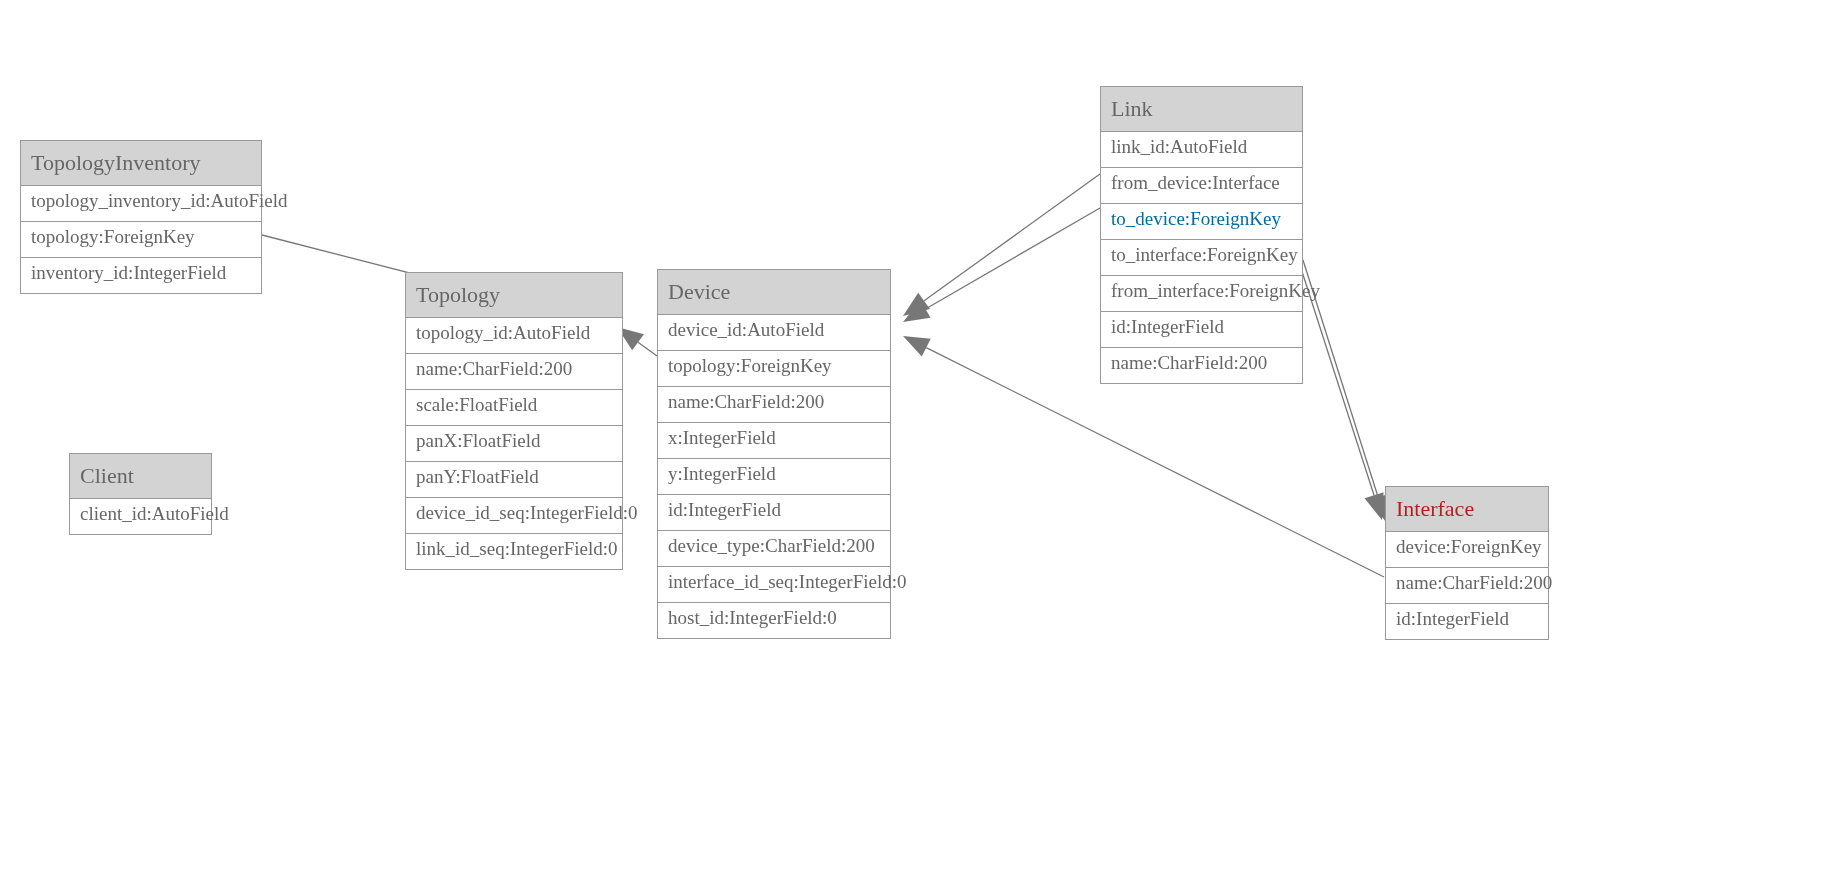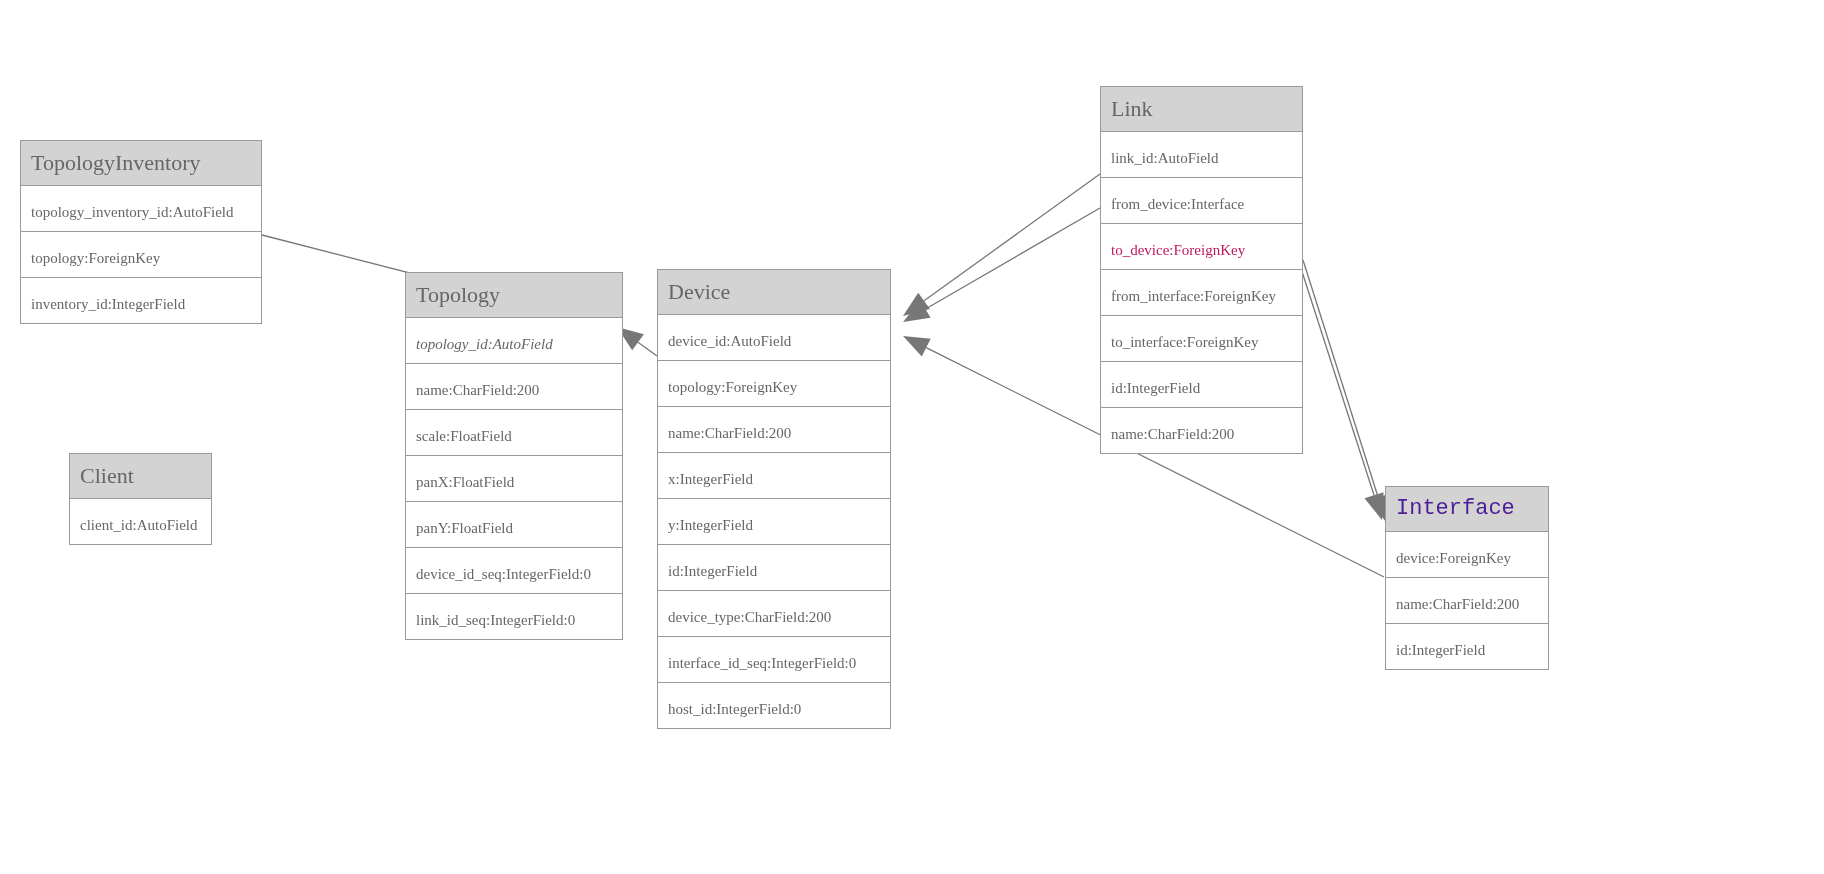--- a/index.html
+++ b/index.html
@@ -35,23 +35,23 @@
     color: #666666;
     font-size: 22px;
     line-height: 1;
     padding: 11px 0 11px 10px;
     border-bottom: 1px solid #999999;
     box-sizing: border-box;
     white-space: nowrap;
   }
   .entity-field {
     color: #666666;
-    font-size: 15px;
+    font-size: 19px;
     line-height: 1;
-    padding: 19px 0 11px 10px;
+    padding: 5px 0 11px 10px;
     border-bottom: 1px solid #999999;
     box-sizing: border-box;
     white-space: nowrap;
   }
   .entity-field:last-child {
     border-bottom: none;
   }
 </style>
 </head>
 <body>
@@ -95,21 +95,21 @@
         <div class="entity-field" style="color: rgb(102, 102, 102); border-bottom-color: rgb(153, 153, 153);">topology_inventory_id:AutoField</div>
         <div class="entity-field" style="color: rgb(102, 102, 102); border-bottom-color: rgb(153, 153, 153);">topology:ForeignKey</div>
         <div class="entity-field" style="color: rgb(102, 102, 102); border-bottom-color: rgb(153, 153, 153);">inventory_id:IntegerField</div>
       </div>
       <div class="entity" style="left: 69px; top: 453px; width: 143px; border-color: rgb(153, 153, 153);">
         <div class="entity-header" style="background: rgb(211, 211, 211); color: rgb(102, 102, 102); border-bottom-color: rgb(153, 153, 153);">Client</div>
         <div class="entity-field" style="color: rgb(102, 102, 102); border-bottom-color: rgb(153, 153, 153);">client_id:AutoField</div>
       </div>
       <div class="entity" style="left: 405px; top: 272px; width: 218px; border-color: rgb(153, 153, 153);">
         <div class="entity-header" style="background: rgb(211, 211, 211); color: rgb(102, 102, 102); border-bottom-color: rgb(153, 153, 153);">Topology</div>
-        <div class="entity-field" style="color: rgb(102, 102, 102); border-bottom-color: rgb(153, 153, 153); font-style: italic;">topology_id:AutoField</div>
+        <div class="entity-field" style="color: rgb(102, 102, 102); border-bottom-color: rgb(153, 153, 153);">topology_id:AutoField</div>
         <div class="entity-field" style="color: rgb(102, 102, 102); border-bottom-color: rgb(153, 153, 153);">name:CharField:200</div>
         <div class="entity-field" style="color: rgb(102, 102, 102); border-bottom-color: rgb(153, 153, 153);">scale:FloatField</div>
         <div class="entity-field" style="color: rgb(102, 102, 102); border-bottom-color: rgb(153, 153, 153);">panX:FloatField</div>
         <div class="entity-field" style="color: rgb(102, 102, 102); border-bottom-color: rgb(153, 153, 153);">panY:FloatField</div>
         <div class="entity-field" style="color: rgb(102, 102, 102); border-bottom-color: rgb(153, 153, 153);">device_id_seq:IntegerField:0</div>
         <div class="entity-field" style="color: rgb(102, 102, 102); border-bottom-color: rgb(153, 153, 153);">link_id_seq:IntegerField:0</div>
       </div>
       <div class="entity" style="left: 657px; top: 269px; width: 234px; border-color: rgb(153, 153, 153);">
         <div class="entity-header" style="background: rgb(211, 211, 211); color: rgb(102, 102, 102); border-bottom-color: rgb(153, 153, 153);">Device</div>
         <div class="entity-field" style="color: rgb(102, 102, 102); border-bottom-color: rgb(153, 153, 153);">device_id:AutoField</div>
@@ -119,27 +119,27 @@
         <div class="entity-field" style="color: rgb(102, 102, 102); border-bottom-color: rgb(153, 153, 153);">y:IntegerField</div>
         <div class="entity-field" style="color: rgb(102, 102, 102); border-bottom-color: rgb(153, 153, 153);">id:IntegerField</div>
         <div class="entity-field" style="color: rgb(102, 102, 102); border-bottom-color: rgb(153, 153, 153);">device_type:CharField:200</div>
         <div class="entity-field" style="color: rgb(102, 102, 102); border-bottom-color: rgb(153, 153, 153);">interface_id_seq:IntegerField:0</div>
         <div class="entity-field" style="color: rgb(102, 102, 102); border-bottom-color: rgb(153, 153, 153);">host_id:IntegerField:0</div>
       </div>
       <div class="entity" style="left: 1100px; top: 86px; width: 203px; border-color: rgb(153, 153, 153);">
         <div class="entity-header" style="background: rgb(211, 211, 211); color: rgb(102, 102, 102); border-bottom-color: rgb(153, 153, 153);">Link</div>
         <div class="entity-field" style="color: rgb(102, 102, 102); border-bottom-color: rgb(153, 153, 153);">link_id:AutoField</div>
         <div class="entity-field" style="color: rgb(102, 102, 102); border-bottom-color: rgb(153, 153, 153);">from_device:Interface</div>
-        <div class="entity-field" style="color: #be185d; border-bottom-color: rgb(153, 153, 153);">to_device:ForeignKey</div>
+        <div class="entity-field" style="color: #0369a1; border-bottom-color: rgb(153, 153, 153);">to_device:ForeignKey</div>
+        <div class="entity-field" style="color: rgb(102, 102, 102); border-bottom-color: rgb(153, 153, 153);">to_interface:ForeignKey</div>
         <div class="entity-field" style="color: rgb(102, 102, 102); border-bottom-color: rgb(153, 153, 153);">from_interface:ForeignKey</div>
-        <div class="entity-field" style="color: rgb(102, 102, 102); border-bottom-color: rgb(153, 153, 153);">to_interface:ForeignKey</div>
         <div class="entity-field" style="color: rgb(102, 102, 102); border-bottom-color: rgb(153, 153, 153);">id:IntegerField</div>
         <div class="entity-field" style="color: rgb(102, 102, 102); border-bottom-color: rgb(153, 153, 153);">name:CharField:200</div>
       </div>
       <div class="entity" style="left: 1385px; top: 486px; width: 164px; border-color: rgb(153, 153, 153);">
-        <div class="entity-header" style="background: rgb(211, 211, 211); color: #4c1d95; border-bottom-color: rgb(153, 153, 153); font-family: Liberation Mono, monospace;">Interface</div>
+        <div class="entity-header" style="background: rgb(211, 211, 211); color: #b91c1c; border-bottom-color: rgb(153, 153, 153);">Interface</div>
         <div class="entity-field" style="color: rgb(102, 102, 102); border-bottom-color: rgb(153, 153, 153);">device:ForeignKey</div>
         <div class="entity-field" style="color: rgb(102, 102, 102); border-bottom-color: rgb(153, 153, 153);">name:CharField:200</div>
         <div class="entity-field" style="color: rgb(102, 102, 102); border-bottom-color: rgb(153, 153, 153);">id:IntegerField</div>
       </div>
     </div>
 
 </div>
 
 </body></html>

